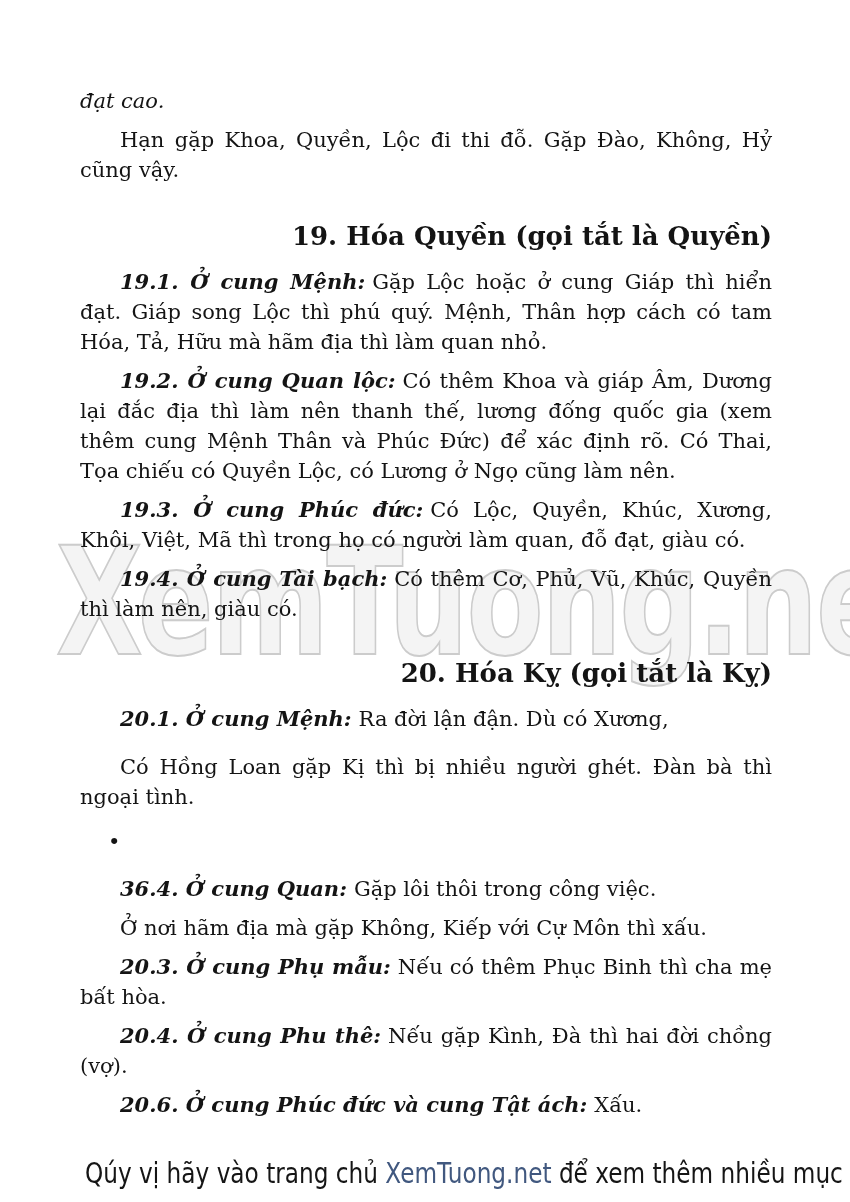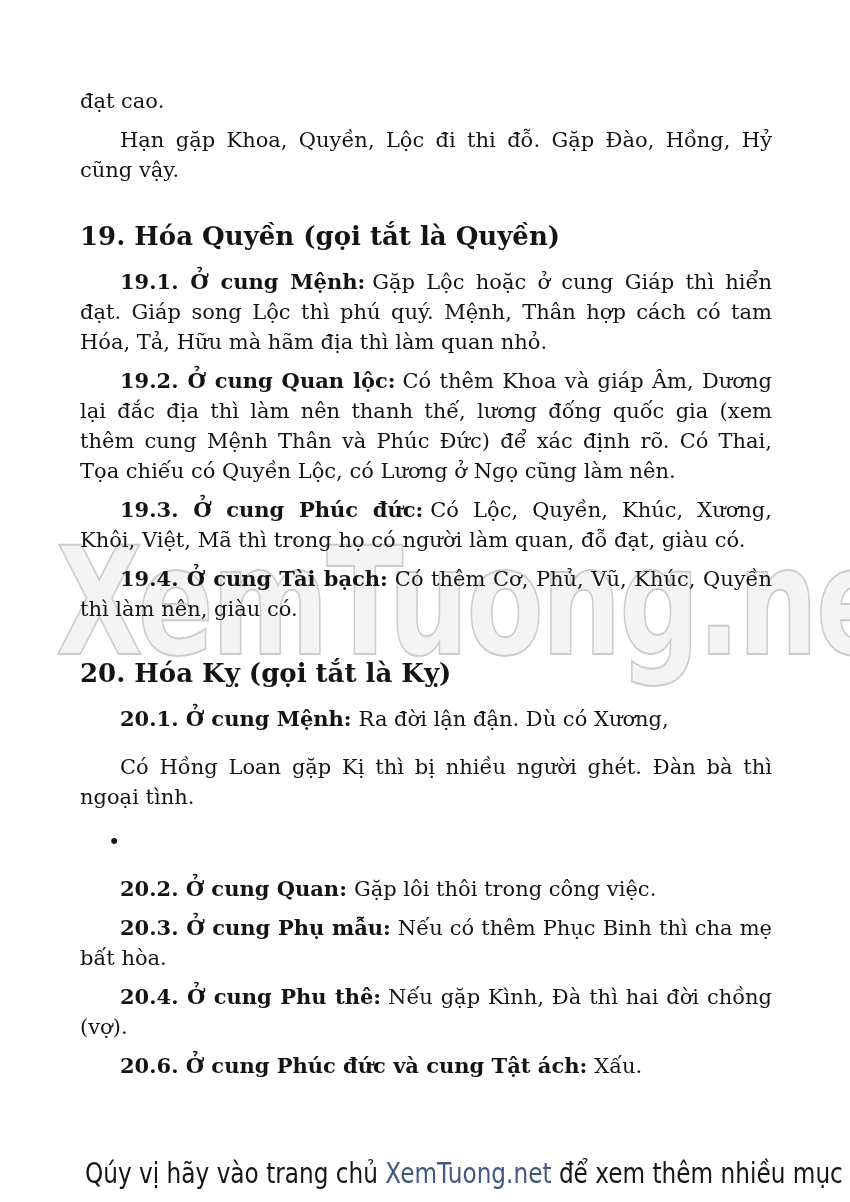--- a/index.html
+++ b/index.html
@@ -15,26 +15,26 @@
     color:var(--watermark-fill,#f4f4f4);
     -webkit-text-stroke:2px var(--watermark-stroke,#cccccc);
     letter-spacing:-3px;
     transform:scaleX(0.75);transform-origin:left top;
     user-select:none;pointer-events:none;
   }
 
   .content{position:relative;z-index:1;padding:86px 78px 0 80px;
            font-size:21px;line-height:30px;text-align:justify;}
   .para{margin:0 0 9px 0;text-indent:40px;}
-  .noindent{text-indent:0;}
+  .noindent{text-indent:0;font-style:italic;}
   .tight{margin-bottom:18px;}
-  .lbl{font-weight:bold;padding-right:7px;}
+  .lbl{font-weight:bold;font-style:italic;padding-right:7px;}
   h2{font-family:"DejaVu Serif","Liberation Serif",serif;
      font-size:26px;line-height:34px;font-weight:bold;
-     margin:34px 0 14px 0;text-indent:0;text-align:left;}
+     margin:34px 0 14px 0;text-indent:0;text-align:right;}
   .h20{margin-top:32px;}
 
   .bullet-row{margin:15px 0 17px 28px;display:flex;text-indent:0;text-align:left;}
   .bullet-marker{width:27px;flex:0 0 27px;}
 
   .footer{position:absolute;left:0;right:0;top:1155px;z-index:1;
           text-align:center;white-space:nowrap;
           font-family:"DejaVu Sans","Liberation Sans",sans-serif;
           font-size:29px;line-height:36px;color:#151515;
           transform:scaleX(0.8);transform-origin:center top;}
@@ -43,21 +43,21 @@
 </head>
 <body>
 
 <div class="page">
 
   <div class="watermark">XemTuong.net</div>
 
   <div class="content">
 
     <p class="para noindent">đạt cao.</p>
-    <p class="para">Hạn gặp Khoa, Quyền, Lộc đi thi đỗ. Gặp Đào, Hồng, Hỷ cũng vậy.</p>
+    <p class="para">Hạn gặp Khoa, Quyền, Lộc đi thi đỗ. Gặp Đào, Không, Hỷ cũng vậy.</p>
 
     <h2>19. Hóa Quyền (gọi tắt là Quyền)</h2>
 
     <p class="para"><span class="lbl">19.1. Ở cung Mệnh:</span><span>Gặp Lộc hoặc ở cung Giáp thì hiển đạt. Giáp song Lộc thì phú quý. Mệnh, Thân hợp cách có tam Hóa, Tả, Hữu mà hãm địa thì làm quan nhỏ.</span></p>
 
     <p class="para"><span class="lbl">19.2. Ở cung Quan lộc:</span><span>Có thêm Khoa và giáp Âm, Dương lại đắc địa thì làm nên thanh thế, lương đống quốc gia (xem thêm cung Mệnh Thân và Phúc Đức) để xác định rõ. Có Thai, Tọa chiếu có Quyền Lộc, có Lương ở Ngọ cũng làm nên.</span></p>
 
     <p class="para"><span class="lbl">19.3. Ở cung Phúc đức:</span><span>Có Lộc, Quyền, Khúc, Xương, Khôi, Việt, Mã thì trong họ có người làm quan, đỗ đạt, giàu có.</span></p>
 
     <p class="para"><span class="lbl">19.4. Ở cung Tài bạch:</span><span>Có thêm Cơ, Phủ, Vũ, Khúc, Quyền thì làm nên, giàu có.</span></p>
@@ -66,22 +66,23 @@
 
     <p class="para tight"><span class="lbl">20.1. Ở cung Mệnh:</span><span>Ra đời lận đận. Dù có Xương,</span></p>
 
 
     <p class="para">Có Hồng Loan gặp Kị thì bị nhiều người ghét. Đàn bà thì ngoại tình.</p>
 
     <div class="bullet-row">
       <span class="bullet-marker">•</span>
     </div>
 
-    <p class="para"><span class="lbl">20.2. Ở cung Quan:</span><span>Gặp lôi thôi trong công việc.</span></p>
+    <p class="para"><span class="lbl">36.4. Ở cung Quan:</span><span>Gặp lôi thôi trong công việc.</span></p>
 
+    <p class="para">Ở nơi hãm địa mà gặp Không, Kiếp với Cự Môn thì xấu.</p>
 
     <p class="para"><span class="lbl">20.3. Ở cung Phụ mẫu:</span><span>Nếu có thêm Phục Binh thì cha mẹ bất hòa.</span></p>
 
     <p class="para"><span class="lbl">20.4. Ở cung Phu thê:</span><span>Nếu gặp Kình, Đà thì hai đời chồng (vợ).</span></p>
 
 
     <p class="para"><span class="lbl">20.6. Ở cung Phúc đức và cung Tật ách:</span><span>Xấu.</span></p>
 
   </div>
 

